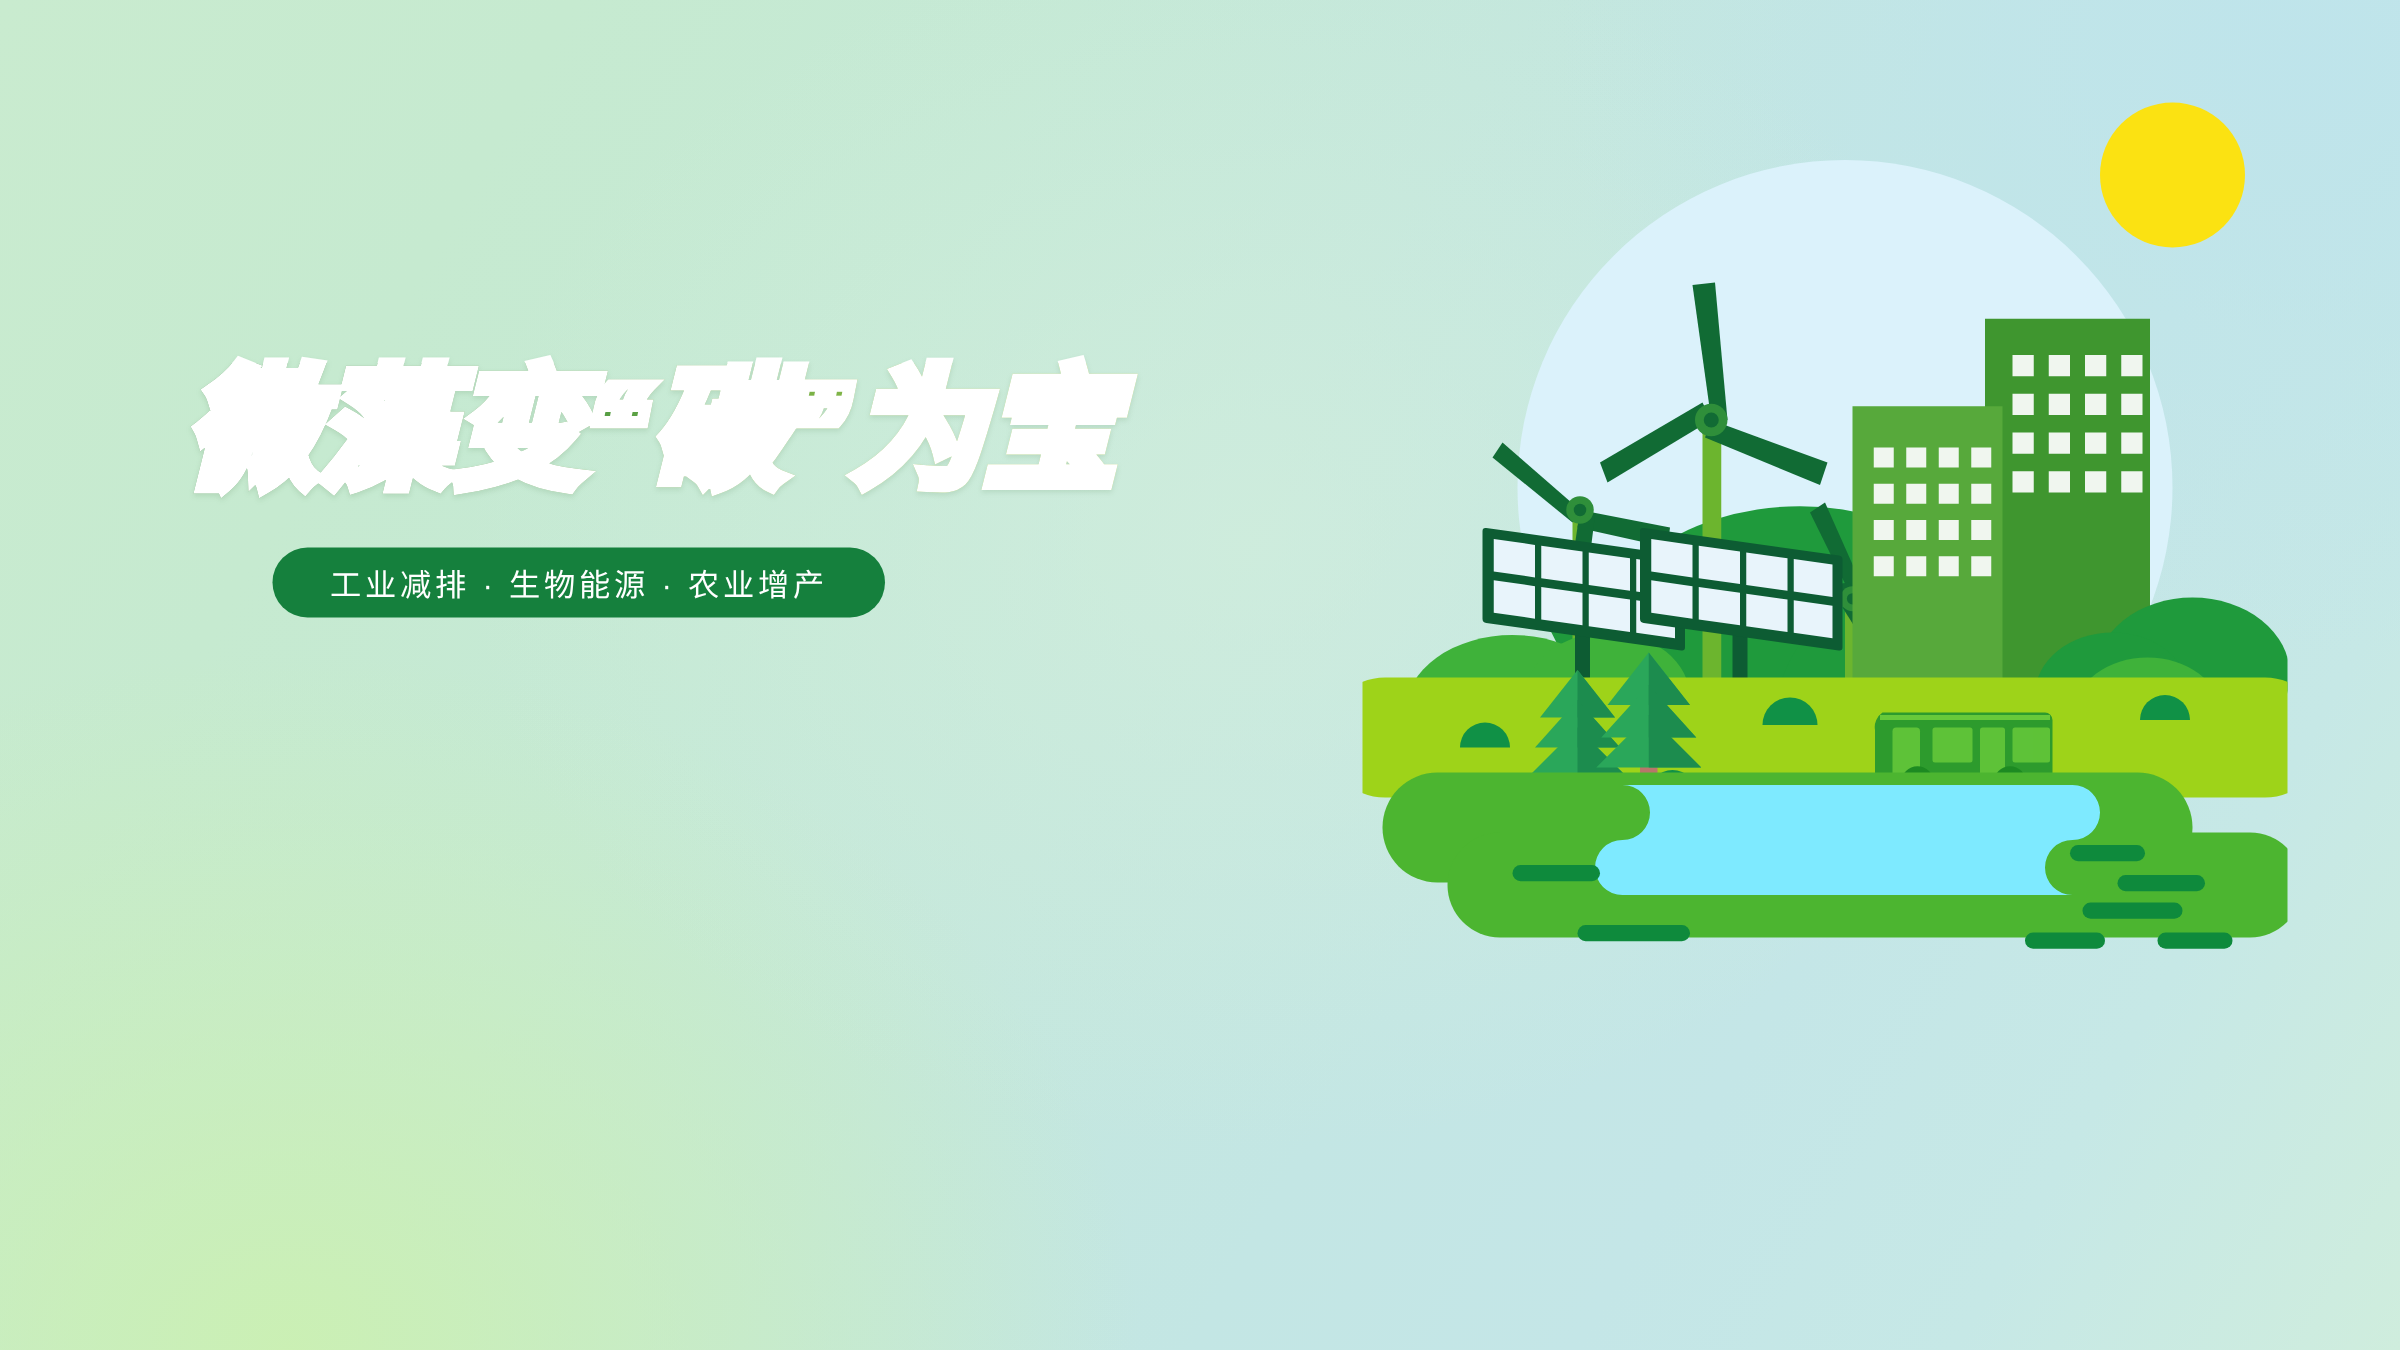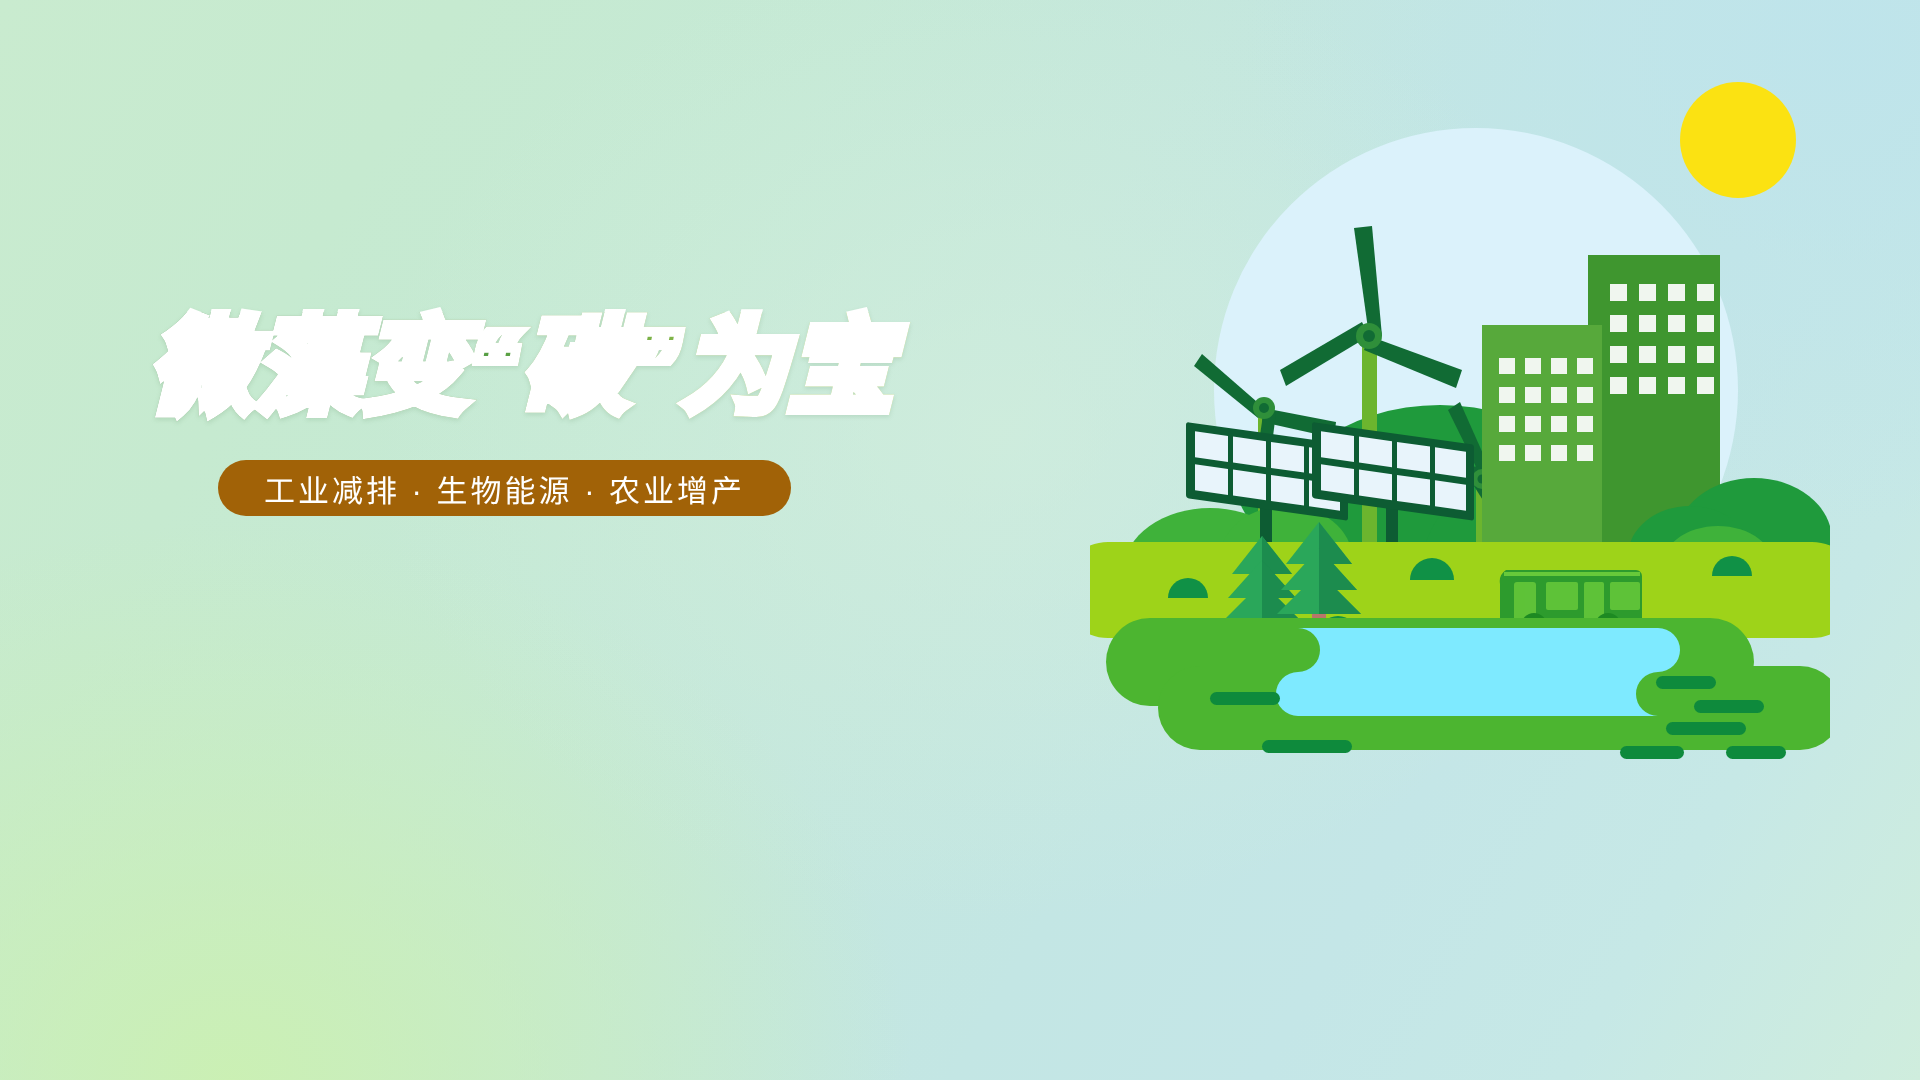--- a/index.html
+++ b/index.html
@@ -42,21 +42,20 @@
     line-height:1.06;
     letter-spacing:2px;
     background:linear-gradient(100deg,#348a3f 0%,#3f9242 22%,#5aa044 44%,#7cb247 62%,#93bf4a 80%,#a5c84d 100%);
     -webkit-background-clip:text;
     background-clip:text;
     color:transparent;
     -webkit-text-fill-color:transparent;
     paint-order:stroke fill;
     -webkit-text-stroke:10px #ffffff;
     filter:drop-shadow(0 2px 2px rgba(80,130,80,.16));
-    margin-top:22px;
   }
   .headline {
     font-size:104px;
     white-space:nowrap;
   }
   .subhead {
     font-size:76px;
     margin-top:16px;
     margin-left:48px;
     white-space:nowrap;
@@ -64,23 +63,23 @@
   }
   .tagline-pill {
     margin-top:38px;
     margin-left:68px;
     display:inline-flex;
     align-items:center;
     justify-content:center;
     height:56px;
     padding:0 46px;
     border-radius:28px;
-    background:#a16207;
+    background:#15803d;
     color:#ffffff;
-    font-size:31px;
+    font-size:25px;
     letter-spacing:3px;
     font-weight:normal;
     white-space:nowrap;
   }
 
   
   .illustration {
     position:absolute;
     left:1090px; top:70px;
     width:740px; height:720px;

